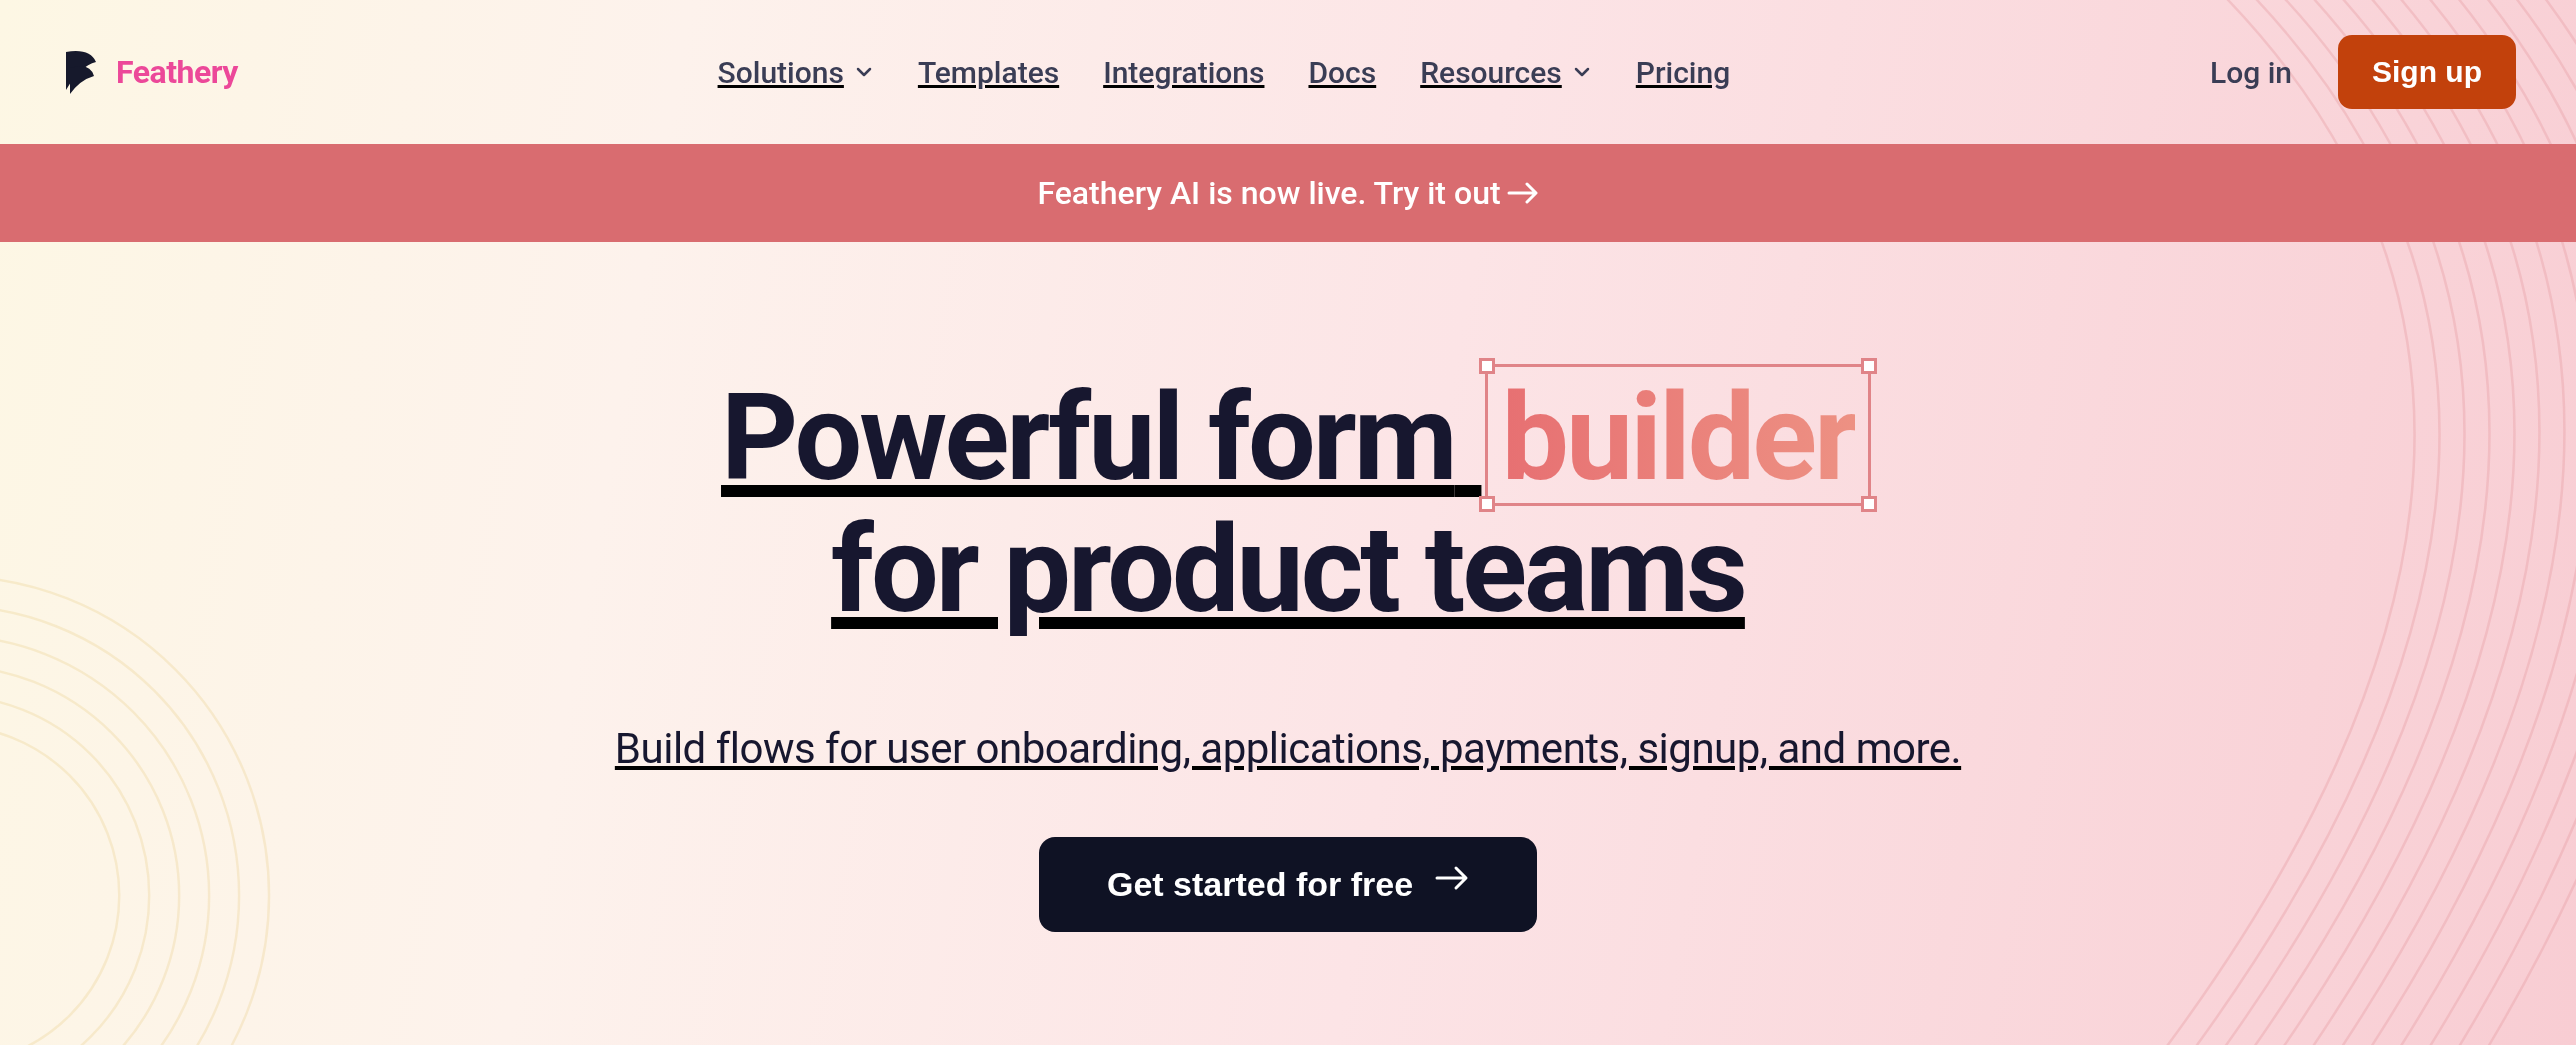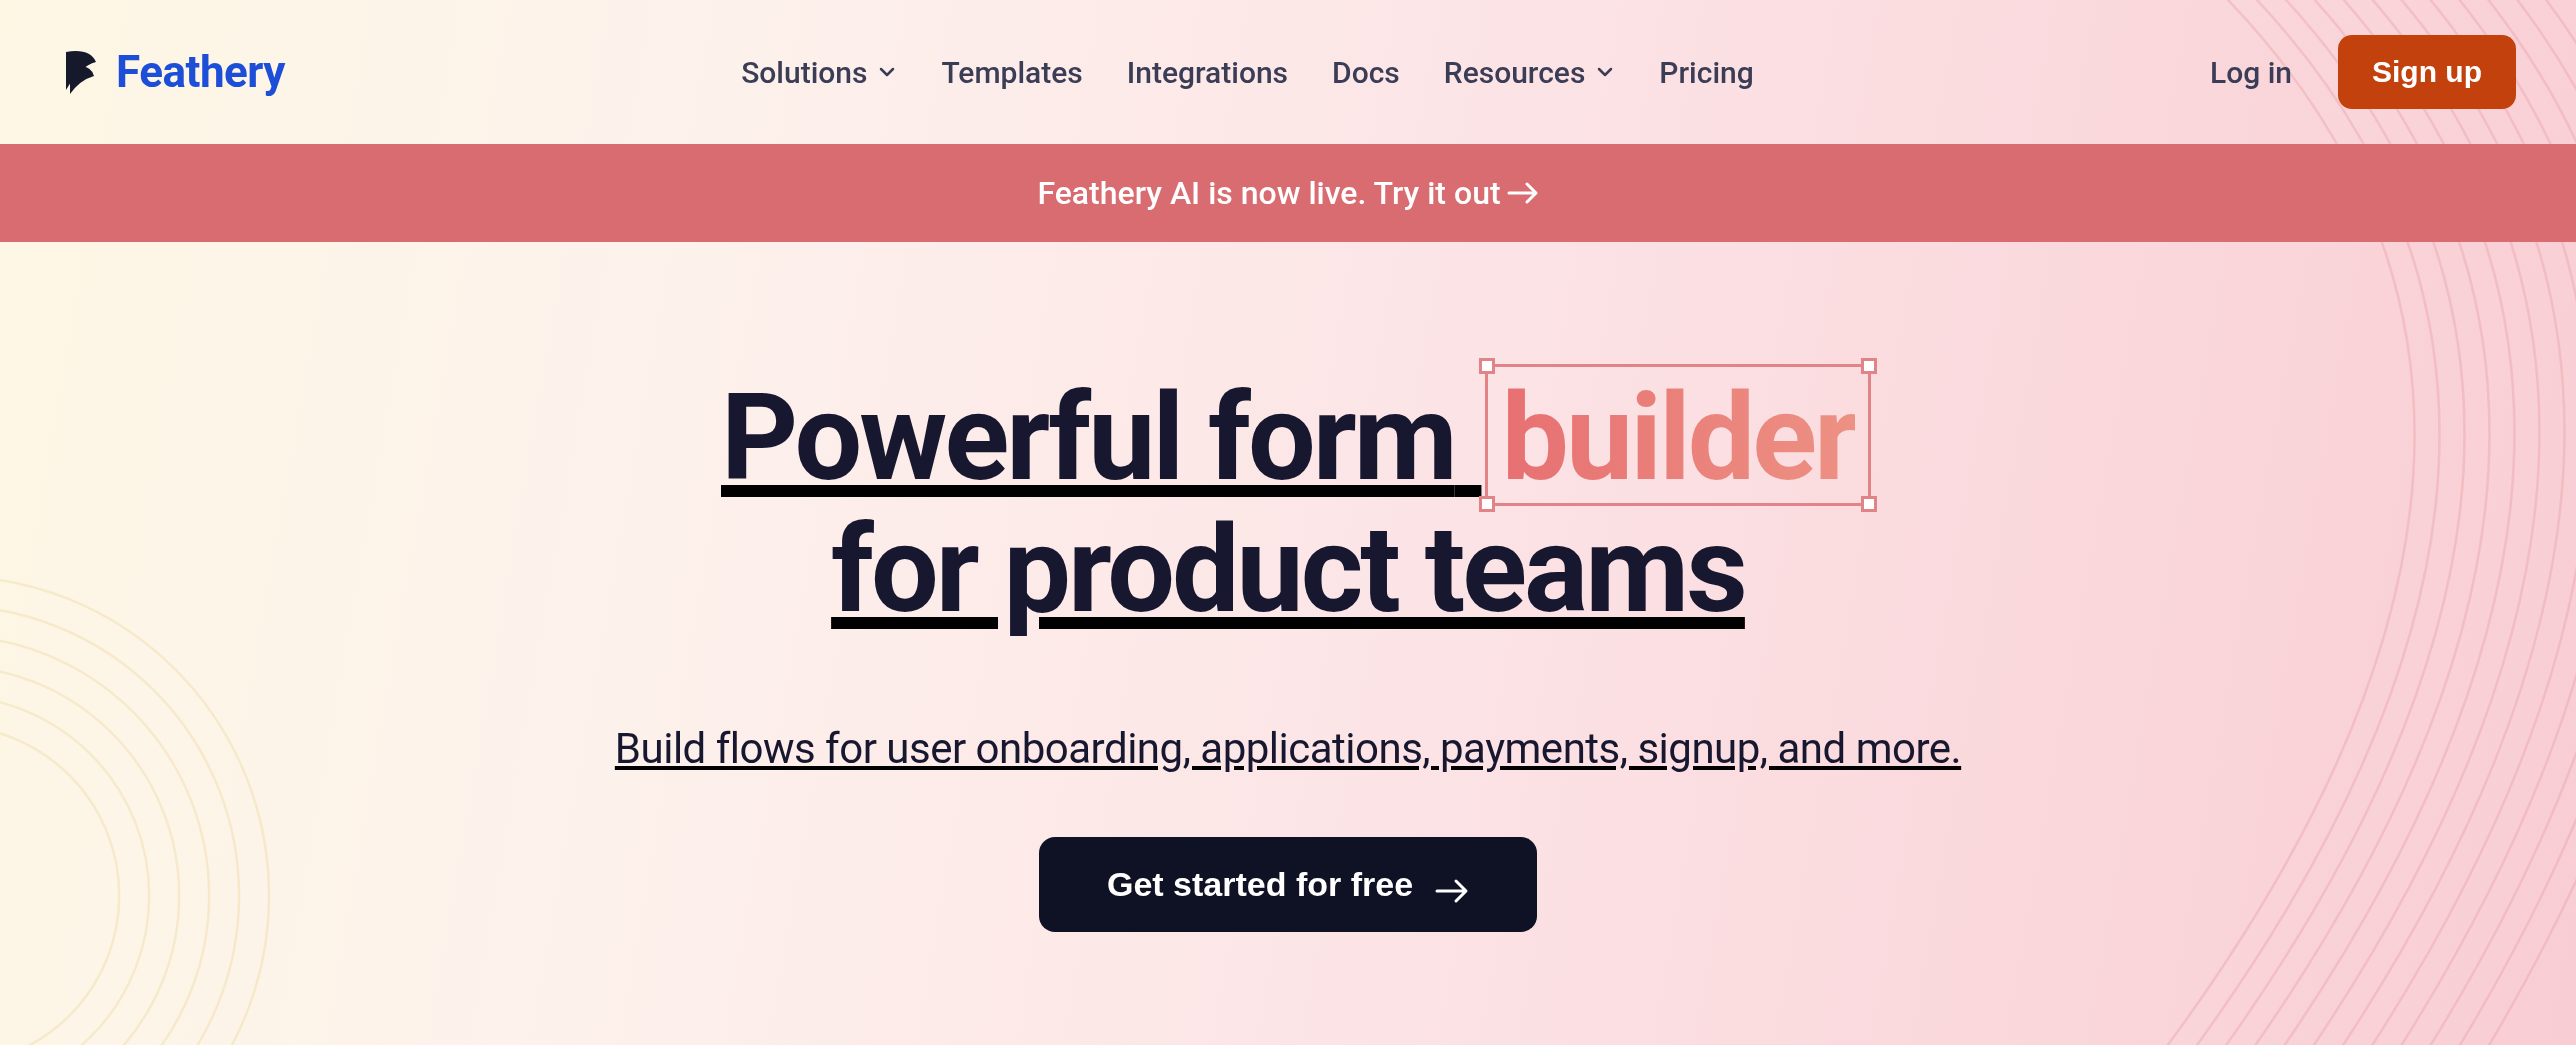--- a/index.html
+++ b/index.html
@@ -41,31 +41,32 @@
     z-index: 10;
   }
   .logo-wrap {
     display: flex;
     align-items: center;
     gap: 16px;
     cursor: pointer;
   }
   .logo-mark { width: 40px; height: 48px; }
   .logo-text {
-    font-size: 44px;
+    font-size: 32px;
     font-weight: 700;
-    color: #1d4ed8;
+    color: #ec4899;
     letter-spacing: -0.5px;
   }
 
   .nav {
     display: flex;
     align-items: flex-end;
     gap: 44px;
     margin: 0 auto;
+    text-decoration: underline;
   }
   .nav-item {
     display: flex;
     align-items: center;
     gap: 10px;
     font-size: 30px;
     font-weight: 500;
     color: #3a3d55;
     cursor: pointer;
   }
@@ -173,21 +174,21 @@
     margin-top: 64px;
     background: #0f1224;
     color: #fff;
     font-size: 34px;
     font-weight: 600;
     padding: 28px 68px;
     border-radius: 16px;
     border: none;
     cursor: pointer;
     display: inline-flex;
-    align-items: flex-end;
+    align-items: flex-start;
     gap: 22px;
   }
   .cta-btn .arrow { width: 34px; height: 26px; }
 </style>
 </head>
 <body>
 
 <svg class="bg-lines-right" viewBox="0 0 800 1046">
   <g fill="none" stroke="#e69aa0" stroke-width="2.5">
     <path d="M 200 -50 Q 700 400 150 1100"></path>

